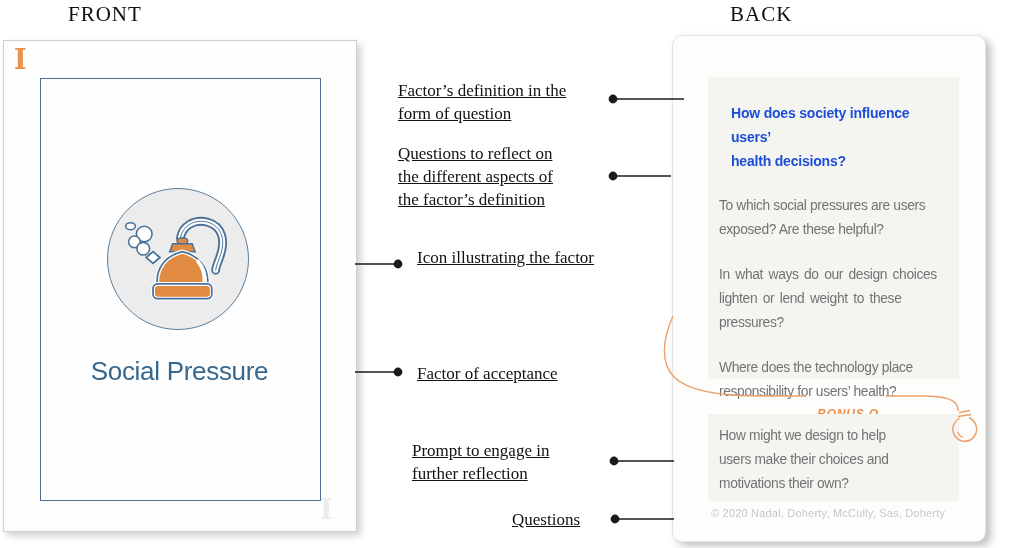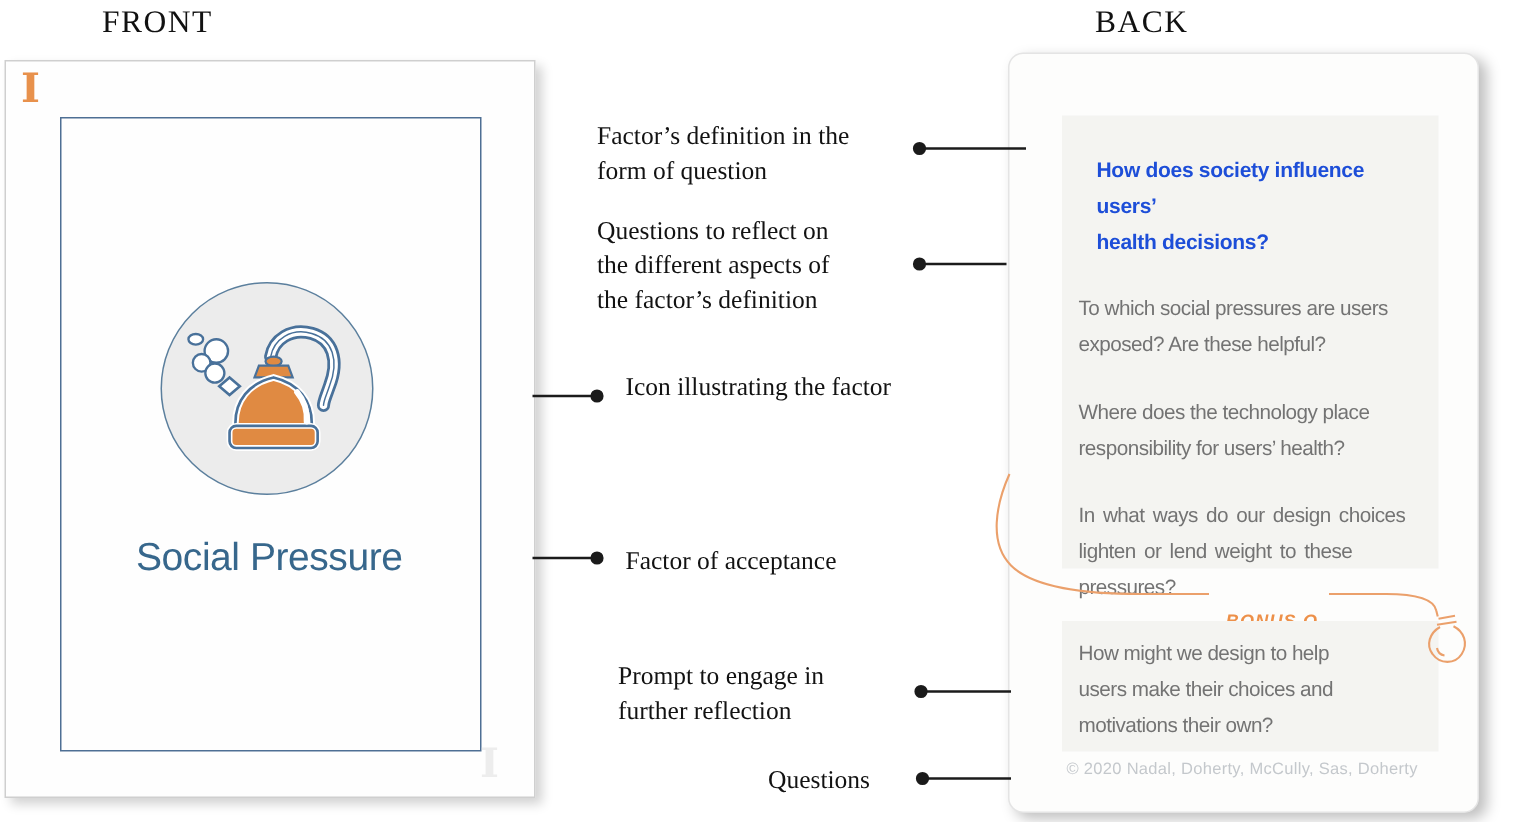--- a/index.html
+++ b/index.html
@@ -42,21 +42,21 @@
   .back-q{font-size:13.8px;color:#737373;line-height:24px;letter-spacing:-0.35px;margin:0;}
   .back-q.mt{margin-top:21px;}
   .wordspace{word-spacing:2px;}
   .bonus-label{position:absolute;left:120px;top:351px;width:110px;text-align:center;
       font-size:12px;font-style:italic;font-weight:bold;color:#ED9049;letter-spacing:0.8px;margin-top:20px;}
   .copyright{position:absolute;left:38px;top:471px;font-size:11px;color:#C4C8CC;
       letter-spacing:0.2px;}
 
   
   .annot{position:absolute;font-family:"Liberation Serif",serif;font-size:17px;
-      line-height:23px;color:#121212;}
+      line-height:23px;color:#121212;text-decoration:underline;}
   #annot-0{left:398px;top:79px;}
   #annot-1{left:398px;top:142px;}
   #annot-2{left:417px;top:246px;}
   #annot-3{left:417px;top:362px;}
   #annot-4{left:412px;top:439px;}
   #annot-5{left:512px;top:508px;}
 
   #overlay{position:absolute;left:0;top:0;width:1024px;height:548px;pointer-events:none;}
 </style>
 </head>
@@ -104,25 +104,25 @@
     <div class="factor-name">Social Pressure</div>
     <div class="front-watermark">I</div>
   </div>
 
   <div class="back-card">
     <div class="q-panel" id="panel-main">
       <p class="back-heading preline">How does society influence users’
 health decisions?</p>
       <p class="back-q preline mt">To which social pressures are users
 exposed? Are these helpful?</p>
-      <p class="back-q preline mt">Where does the technology place
-responsibility for users’ health?</p>
       <p class="back-q preline mt wordspace">In what ways do our design choices
 lighten or lend weight to these
 pressures?</p>
+      <p class="back-q preline mt">Where does the technology place
+responsibility for users’ health?</p>
     </div>
     <div class="bonus-label">BONUS Q</div>
     <div class="q-panel" id="panel-bonus">
       <p class="back-q preline">How might we design to help
 users make their choices and
 motivations their own?</p>
     </div>
     <div class="copyright">© 2020 Nadal, Doherty, McCully, Sas, Doherty</div>
   </div>
 

